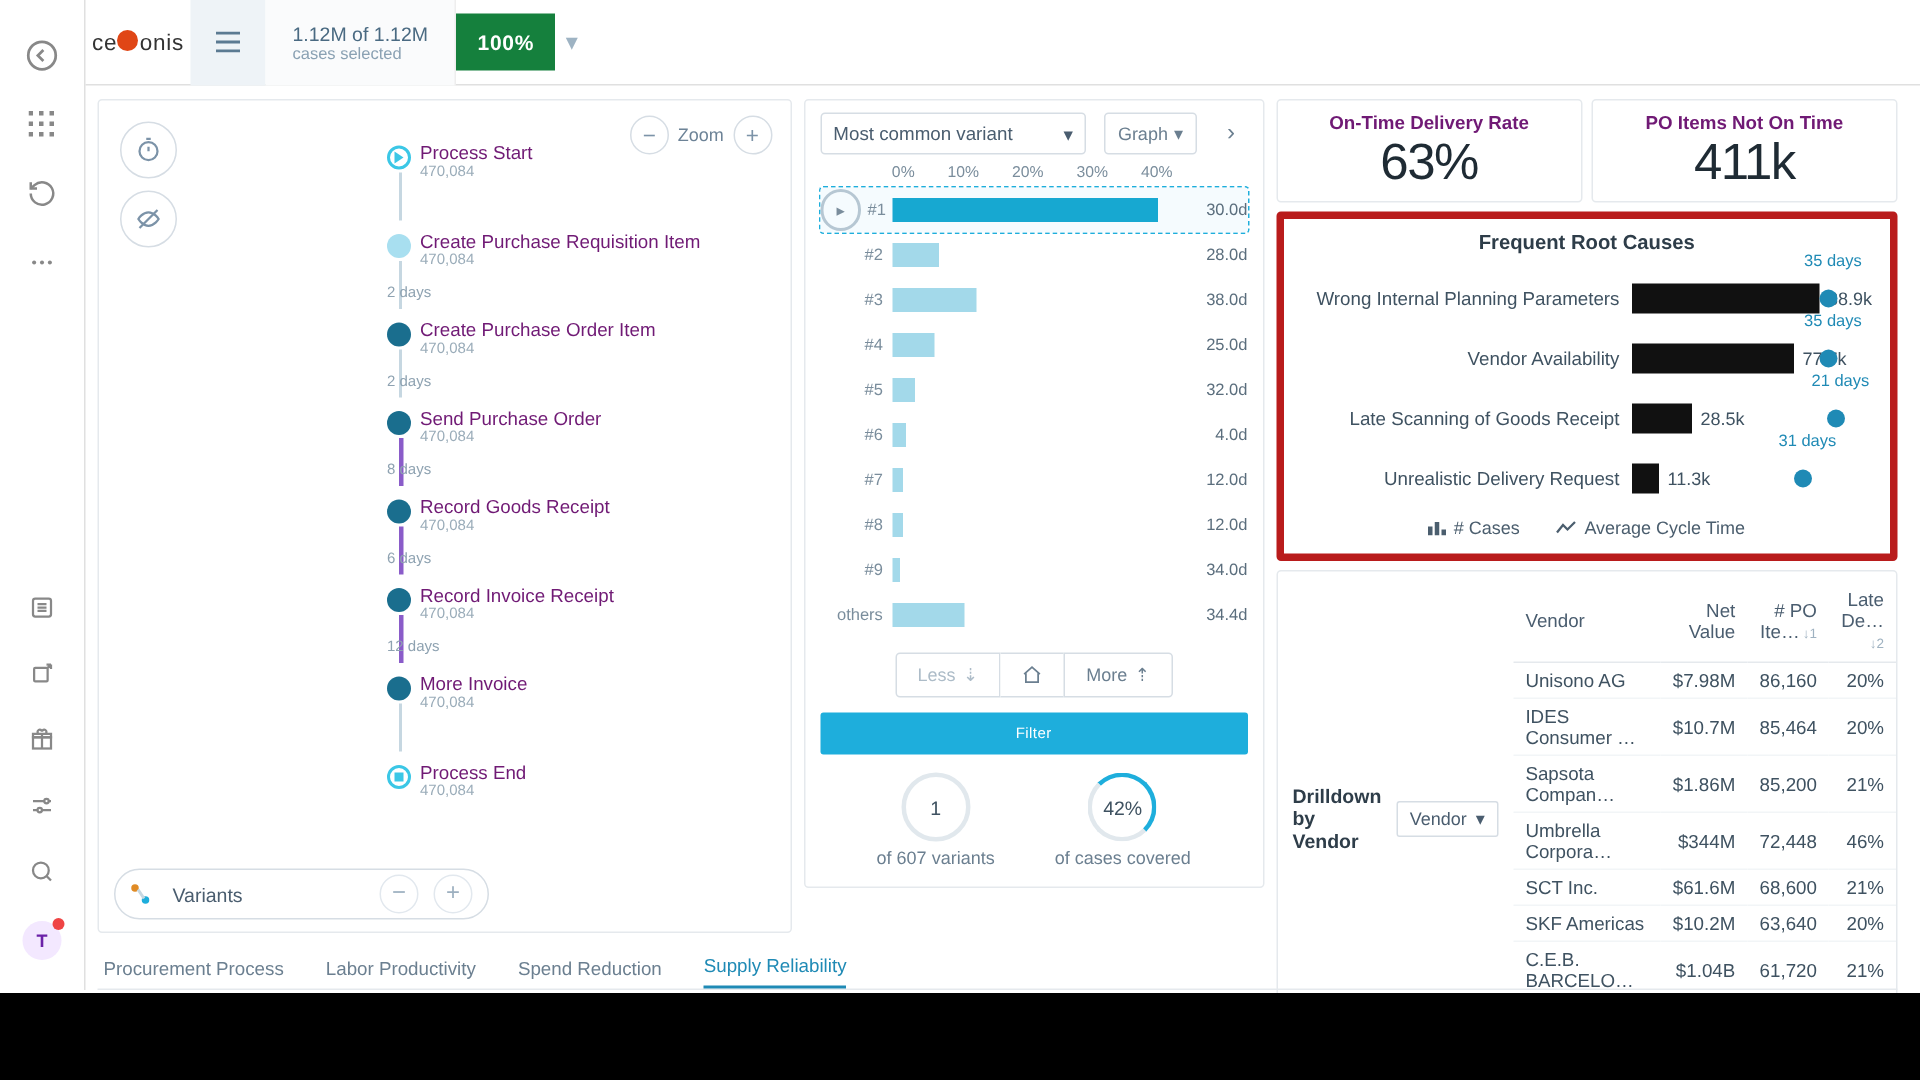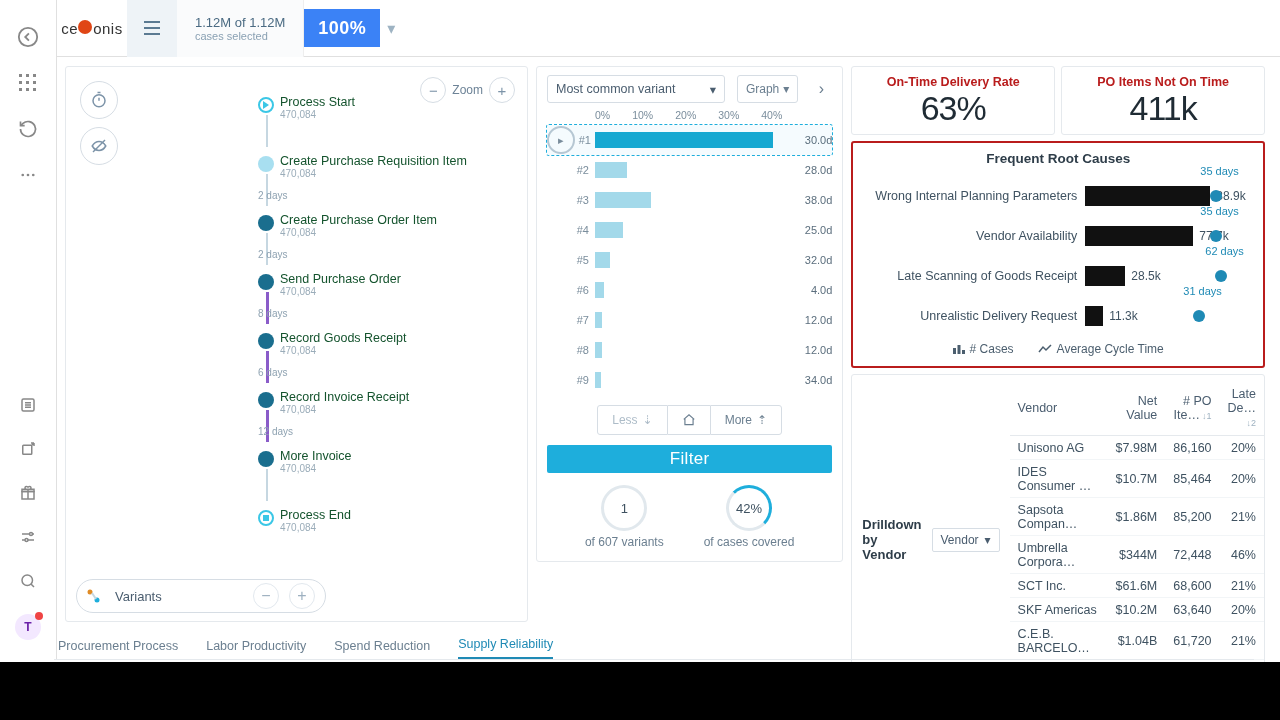--- a/index.html
+++ b/index.html
@@ -10,41 +10,41 @@
 .rail-bottom { display: flex; flex-direction: column; align-items: center; gap: 22px; padding-bottom: 20px; }
 .avatar { width: 26px; height: 26px; border-radius: 50%; background: #f3e8ff; color: #6b21a8; font-size: 12px; font-weight: 600; display:flex;align-items:center;justify-content:center; position:relative;}
 .avatar::after { content:""; position:absolute; top:-2px; right:-2px; width:8px;height:8px;border-radius:50%;background:#ef4444;}
 .topbar { position: absolute; left: 57px; top: 0; right: 0; height: 57px; display: flex; align-items: center; border-bottom: 1px solid #e0e0e0; }
 .logo { width: 70px; display:flex; align-items:center; justify-content:center; font-size: 15px; color:#333; letter-spacing:0.5px; }
 .logo-dot { width:14px; height:14px; border-radius:50%; background:#e04616; margin-right:1px; margin-top:-2px;}
 .hamburger { width: 50px; height: 57px; background:#eef3f7; display:flex;align-items:center;justify-content:center; cursor:pointer; color:#5b7a92;}
 .cases-box { padding: 0 18px; height: 57px; display:flex; flex-direction:column; justify-content:center; background:#fafbfc; border-right:1px solid #eee;}
 .cases-box .ln1 { font-size:13px; color:#4a6a82; font-weight:500;}
 .cases-box .ln2 { font-size:11px; color:#8aa1b3;}
-.pct-chip { background:#3b82f6; color:#fff; height:38px; padding:0 14px; display:flex;align-items:center; font-size:18px; font-weight:600; letter-spacing:0.5px;}
+.pct-chip { background:#15803d; color:#fff; height:38px; padding:0 14px; display:flex;align-items:center; font-size:14px; font-weight:600; letter-spacing:0.5px;}
 .chev-down-topbar { width: 22px; color:#9eb3c3; display:flex; align-items:center; justify-content:center; cursor:pointer;}
 .workspace { position:absolute; left:65px; top:66px; width:1200px; height:556px; display:flex; gap:8px; }
 
 .flow-panel { width:470px; height:100%; border:1px solid #e5e9ed; border-radius:3px; background:#fff; position:relative; overflow:hidden;}
 .flow-tools { position:absolute; left:14px; top:14px; display:flex; flex-direction:column; gap:8px;}
 .round-btn { width:38px;height:38px;border:1px solid #d6dde4;border-radius:50%;display:flex;align-items:center;justify-content:center;color:#7c93a8;cursor:pointer;background:#fff;}
 .zoom-ctrl { position:absolute; right:12px; top:10px; display:flex; align-items:center; gap:6px;}
 .zoom-btn { width:26px;height:26px;border:1px solid #d6dde4;border-radius:50%;display:flex;align-items:center;justify-content:center;color:#7c93a8;cursor:pointer;background:#fff; font-size:15px;}
 .zoom-label { color:#6d8397; font-size:12px;}
 .flow-col { position:absolute; left:192px; top:28px; width:260px;}
 .flow-step { position:relative; padding-left:22px; margin-bottom:34px;}
 .flow-step:last-child { margin-bottom:0; }
 .flow-node { position:absolute; left:0; top:2px; width:16px;height:16px;border-radius:50%;}
 .node-start { border:2px solid #3bc7e6; background:#fff;}
 .node-start::after{content:"";position:absolute;left:3px;top:2px;border-left:6px solid #3bc7e6;border-top:4px solid transparent;border-bottom:4px solid transparent;}
 .node-light { background:#a8dff0;}
 .node-dark { background:#1a6e8e;}
 .node-end { border:2px solid #3bc7e6; background:#fff;}
 .node-end::after{content:"";position:absolute;left:3px;top:3px;width:6px;height:6px;background:#3bc7e6;}
-.step-title { font-size:12.5px; color:#14532d;}
+.step-title { font-size:12.5px; color:#701a75;}
 .step-sub { font-size:10px; color:#9aacb9;}
 .flow-conn { position:absolute; left:8px; top:20px; width:2px; height:32px; background:#c6d7e1;}
 .conn-thick { background:#8a5cc9; width:3px;}
 .duration-lbl { position:absolute; left:0px; top:36px; font-size:10px; color:#8ea2b1;}
 .flow-footer { position:absolute; left:10px; bottom:8px; border:1px solid #d6dde4; border-radius:18px; height:34px; width:250px; display:flex; align-items:center; padding:0 10px; gap:10px;}
 .ff-icon { color:#e08b25;}
 .ff-text { font-size:13px; color:#4a5d6f; flex:0 0 auto;}
 .ff-btn { width:26px;height:26px; border:1px solid #e2e8ee; border-radius:50%; display:flex;align-items:center;justify-content:center; color:#9db0c0; font-size:16px; cursor:pointer;}
 
 .mid-col { width:312px; display:flex; flex-direction:column; gap:8px;}
@@ -60,53 +60,53 @@
 .vlabel { width:48px; text-align:right; padding-right:6px; color:#7a8d9c;}
 .vbar-outer { flex:1; height:22px; position:relative;}
 .vbar { position:absolute; left:0; top:3px; height:16px; background:#a3d9ea;}
 .vbar.primary { background:#17a8d1;}
 .vval { width:50px; text-align:right; padding-left:6px; color:#5b6e7d;}
 .controls-row { display:flex; justify-content:center; gap:0; margin-top:10px;}
 .seg-btn { border:1px solid #d6dde4; height:30px; padding:0 14px; display:flex;align-items:center; gap:5px; font-size:12px; color:#adbcc8; cursor:pointer; background:#fff;}
 .seg-btn.mid { border-left:none;border-right:none; color:#6b7f90;}
 .seg-btn:first-child { border-radius:3px 0 0 3px;}
 .seg-btn:last-child { border-radius:0 3px 3px 0;}
-.filter-btn { width:100%; height:28px; background:#1eaedc; color:#fff; border:none; border-radius:2px; font-size:17px; margin-top:10px; cursor:pointer; letter-spacing:0.3px;}
+.filter-btn { width:100%; height:28px; background:#1eaedc; color:#fff; border:none; border-radius:2px; font-size:10px; margin-top:10px; cursor:pointer; letter-spacing:0.3px;}
 .stat-row { display:flex; gap:40px; justify-content:center; margin-top:12px;}
 .stat { display:flex; flex-direction:column; align-items:center; gap:4px;}
 .ring { width:46px;height:46px; border:3px solid #e1e8ed; border-radius:50%; display:flex;align-items:center;justify-content:center; font-size:13px; color:#3f5261;}
 .ring.partial { border-top-color:#1eaedc; border-right-color:#1eaedc;}
 .stat-cap { font-size:12px; color:#6b7f90;}
 
 .right-col { flex:1; display:flex; flex-direction:column; gap:6px;}
 .kpi-row { display:flex; gap:6px;}
 .kpi-card { flex:1; border:1px solid #e5e9ed; border-radius:3px; background:#fff; text-align:center; padding:8px 0 6px 0;}
-.kpi-title { font-size:12.5px; color:#b91c1c; font-weight:600;}
+.kpi-title { font-size:12.5px; color:#701a75; font-weight:600;}
 .kpi-val { font-size:34px; color:#1f2b34; font-weight:400; letter-spacing:-1px;}
-.root-panel { border:2px solid #b91c1c; border-radius:3px; background:#fff; padding:8px 12px 10px 12px;}
+.root-panel { border:5px solid #b91c1c; border-radius:3px; background:#fff; padding:8px 12px 10px 12px;}
 .panel-title { text-align:center; font-size:13.5px; color:#2e3d49; font-weight:700; margin-bottom:10px;}
 .root-row { display:flex; align-items:center; height:40px; position:relative;}
 .root-label { width:220px; text-align:right; padding-right:8px; font-size:12.5px; color:#3f5261;}
 .root-bar { height:20px; background:#111;}
 .root-val { font-size:12px; color:#3f5261; padding-left:6px;}
 .root-days { position:absolute; top:-11px; font-size:11px; color:#1f8ab5;}
 .root-dot { width:12px;height:12px;border-radius:50%;background:#1f8ab5; position:absolute; top:14px;}
 .legend-row { display:flex; justify-content:center; gap:24px; font-size:12px; color:#4b5e6e; margin-top:6px;}
 .legend-item { display:flex; align-items:center; gap:5px; cursor:pointer;}
 .drill-panel { border:1px solid #e5e9ed; border-radius:3px; background:#fff; padding:6px 0 0 0; flex:1; display:flex; flex-direction:row;}
 .drill-header { display:flex; align-items:center; justify-content:center; gap:10px; padding:4px 10px;}
 .drill-title { font-size:13px; font-weight:700; color:#2e3d49;}
 .drill-select { border:1px solid #d6dde4; border-radius:2px; height:24px; padding:0 8px; font-size:12px; color:#4a5d6f; display:flex;align-items:center; gap:6px; cursor:pointer;}
 .tbl { width:100%; border-collapse:collapse; font-size:12.5px; color:#3f5261;}
 .tbl th { text-align:left; font-weight:500; color:#4a5d6f; border-bottom:1px solid #e5e9ed; padding:6px 8px; position:relative;}
 .tbl th .sort { font-size:9px; color:#9fb2c1; margin-left:2px;}
 .tbl td { padding:4.5px 8px; border-bottom:1px solid #f2f5f7;}
 .tbl td.num, .tbl th.num { text-align:right;}
 
-.bottom-tabs { position:absolute; left:54px; top:634px; width:1200px; height:26px; border-bottom:1px solid #e5e9ed; display:flex; gap:28px; font-size:12.5px; color:#6b7f90; padding-left:4px; align-items:flex-end;}
+.bottom-tabs { position:absolute; left:65px; top:634px; width:1200px; height:26px; border-bottom:1px solid #e5e9ed; display:flex; gap:28px; font-size:12.5px; color:#6b7f90; padding-left:4px; align-items:flex-end;}
 .bt { cursor:pointer; padding-bottom:6px;}
 .bt.active { color:#1f8ab5; border-bottom:2px solid #1f8ab5; font-weight:500;}
 .black-bar { position:absolute; left:0; right:0; bottom:0; height:58px; background:#000;}
 svg { display:block; }
 </style>
 </head>
 <body>
 
 <div class="left-rail">
   <div class="rail-icon">
@@ -364,20 +364,27 @@
             </div>
             <div class="vval">12.0d</div>
           </div>
           <div class="vrow">
             <div class="vlabel">#9</div>
             <div class="vbar-outer">
               <div class="vbar" style="width: 3%;"></div>
             </div>
             <div class="vval">34.0d</div>
           </div>
+          <div class="vrow">
+            <div class="vlabel">others</div>
+            <div class="vbar-outer">
+              <div class="vbar" style="width: 26%;"></div>
+            </div>
+            <div class="vval">34.4d</div>
+          </div>
         </div>
       <div class="controls-row">
         <div class="seg-btn">
             <span>Less</span>
             <span>⇣</span>
           </div>
         <div class="seg-btn mid">
             <svg width="14" height="14" viewBox="0 0 24 24" fill="none" stroke="currentColor" stroke-width="2">
               <path d="M3 11l9-8 9 8M5 10v10h14V10"></path>
             </svg>
@@ -426,21 +433,21 @@
             <div class="root-label">Vendor Availability</div>
             <div class="root-bar" style="width: 108px;"></div>
             <div class="root-val">77.7k</div>
             <div class="root-days" style="left: 335px;">35 days</div>
             <div class="root-dot" style="left: 345px;"></div>
           </div>
           <div class="root-row">
             <div class="root-label">Late Scanning of Goods Receipt</div>
             <div class="root-bar" style="width: 40px;"></div>
             <div class="root-val">28.5k</div>
-            <div class="root-days" style="left: 340px;">62 days</div>
+            <div class="root-days" style="left: 340px;">21 days</div>
             <div class="root-dot" style="left: 350px;"></div>
           </div>
           <div class="root-row">
             <div class="root-label">Unrealistic Delivery Request</div>
             <div class="root-bar" style="width: 18px;"></div>
             <div class="root-val">11.3k</div>
             <div class="root-days" style="left: 318px;">31 days</div>
             <div class="root-dot" style="left: 328px;"></div>
           </div>
         </div>

